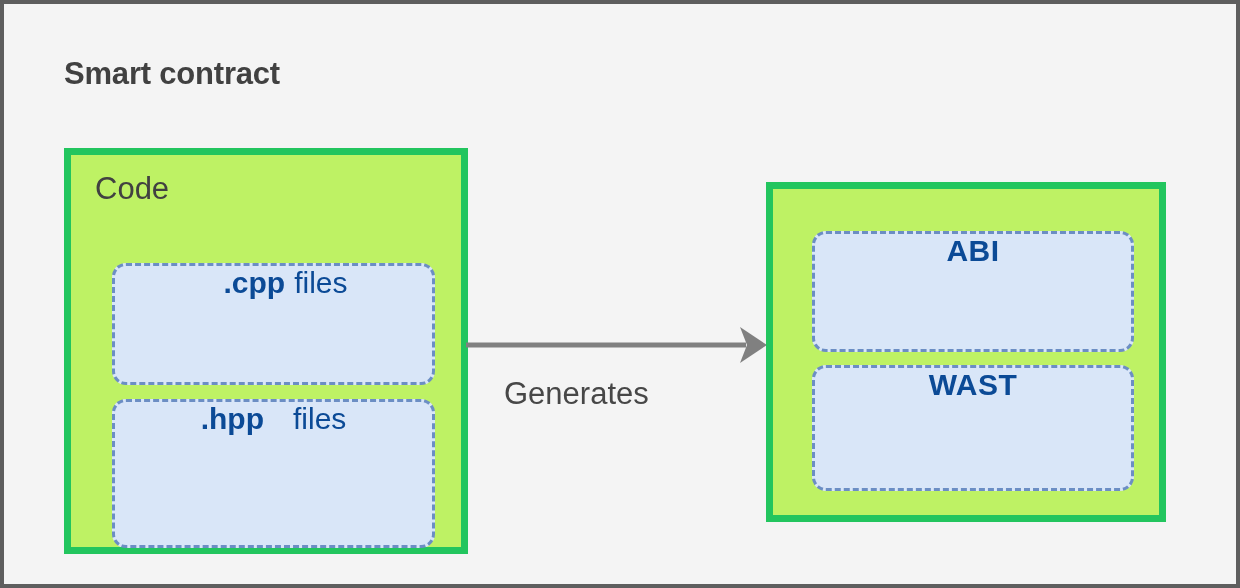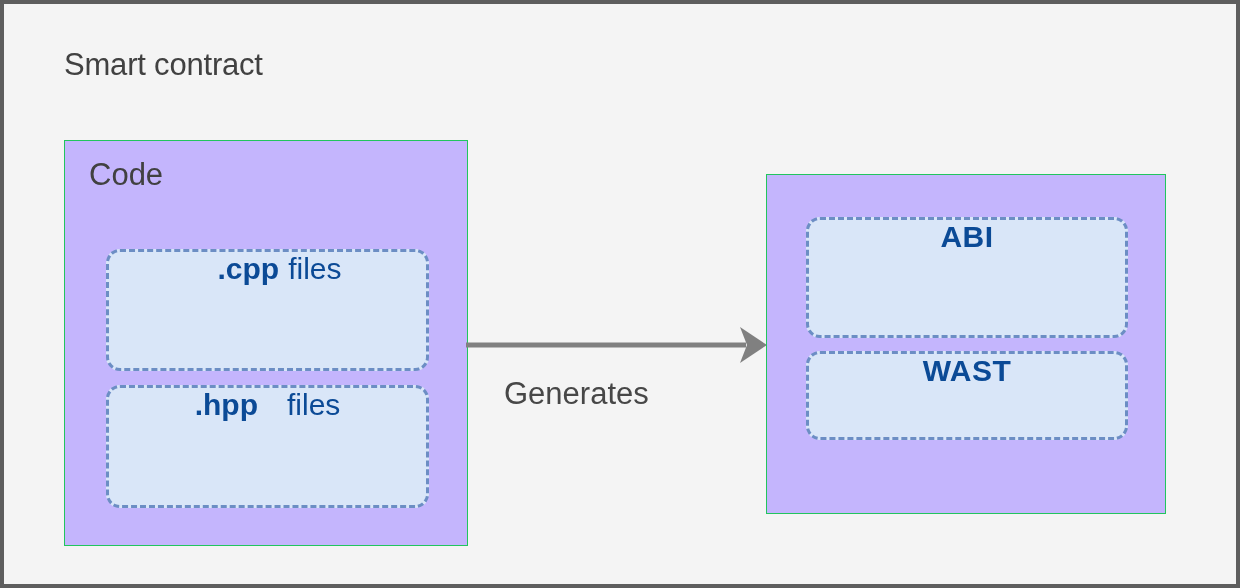--- a/index.html
+++ b/index.html
@@ -21,34 +21,35 @@
     height: 588px;
     background: #f4f4f4;
     border: 4px solid #5e5e5e;
     overflow: hidden;
   }
 
   
   .diagram-title {
     position: absolute;
     left: 60px;
-    top: 43px;
+    top: 52px;
     font-size: 31px;
-    font-weight: normal;
+    font-weight: bold;
     color: #414141;
     letter-spacing: -0.2px;
     white-space: nowrap;
   }
 
   
   .group-box {
     position: absolute;
     box-sizing: border-box;
-    background: #c4b5fd;
-    border: 1px solid #22c55e;
+    background: #bef264;
+    border: 7px solid #22c55e;
+    margin-top: 8px;
   }
   .group-box.code {
     left: 60px;
     top: 136px;
     width: 404px;
     height: 406px;
   }
   .group-box.output {
     left: 762px;
     top: 170px;
@@ -86,23 +87,23 @@
     font-weight: normal;
     margin-left: 9px;
   }
   .artifact.strong {
     font-weight: bold;
     letter-spacing: 0.5px;
   }
 
   
   .artifact.cpp  { left: 41px; top: 108px; width: 323px; height: 122px; padding-left: 24px; }
-  .artifact.hpp  { left: 41px; top: 244px; width: 323px; height: 123px; gap: 20px; }
+  .artifact.hpp  { left: 41px; top: 244px; width: 323px; height: 149px; gap: 20px; }
   .artifact.abi  { left: 39px; top: 42px;  width: 322px; height: 121px; }
-  .artifact.wast { left: 39px; top: 176px; width: 322px; height: 89px; }
+  .artifact.wast { left: 39px; top: 176px; width: 322px; height: 126px; }
 
   
   .arrow-svg {
     position: absolute;
     left: 460px;
     top: 320px;
     width: 306px;
     height: 44px;
   }
   .arrow-label {

